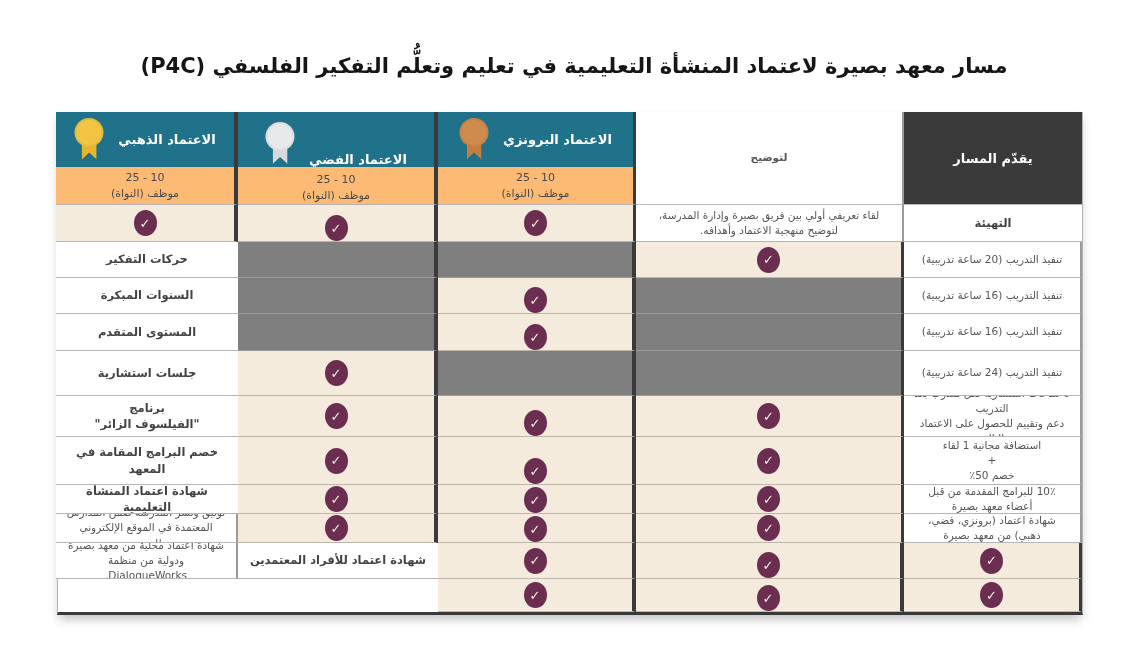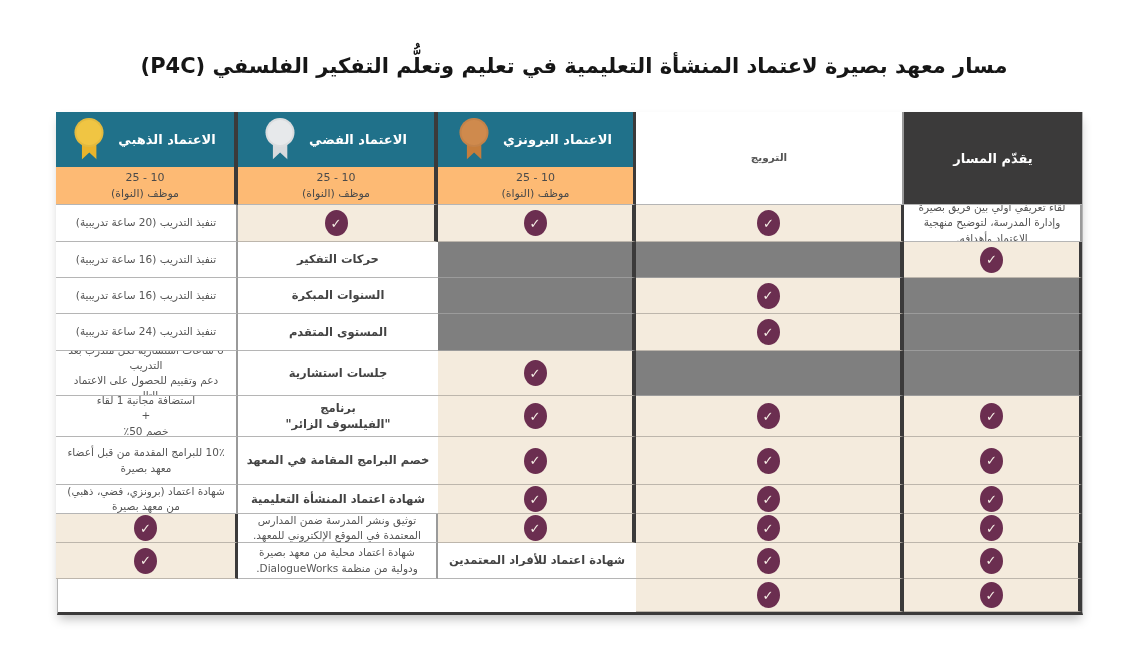--- a/index.html
+++ b/index.html
@@ -32,21 +32,21 @@
     border-bottom:3px solid var(--dark);
     box-shadow:0 6px 10px -2px rgba(0,0,0,.25);
   }
   .cell{
     display:flex;align-items:center;justify-content:center;
     text-align:center;overflow:hidden;
   }
   
   .c-detail{border-right:2px solid #9a9a9a;}
   .c-bronze{border-right:3px solid var(--dark);}
-  .c-silver{border-right:4px solid var(--dark);}
+  .c-silver{border-right:4px solid var(--dark);align-items:flex-end;}
   .c-gold{border-right:4px solid var(--dark);}
   
   .h-dark{
     background:var(--dark);color:#ffffff;
     font-size:13px;font-weight:bold;
     grid-row:1 / 3;
     border-bottom:1px solid #b5b5b5;
   }
   .h-path{grid-column:1;}
   .h-detail-cell{grid-column:2;}
@@ -104,21 +104,21 @@
 </style>
 </head>
 <body>
 
 <div class="page">
   <h1 class="title">مسار معهد بصيرة لاعتماد المنشأة التعليمية في تعليم وتعلُّم التفكير الفلسفي (P4C)</h1>
 
   <div class="grid" id="grid">
 
     <div class="cell h-dark h-path">يقدّم المسار</div>
-    <div class="cell h-dark h-detail-cell c-detail" style="padding:0;">الترويج</div>
+    <div class="cell h-dark h-detail-cell c-detail" style="padding:0;">لتوضيح</div>
 
     <div class="cell h-tier c-bronze">
       <span>الاعتماد البرونزي</span>
       <span class="medal" style="--disc: #cf8a4d; --ribbon: #c57d3c;">
           <span class="ribbon"></span>
           <span class="disc"></span>
         </span>
     </div>
     <div class="cell h-tier c-silver">
       <span>الاعتماد الفضي</span>
@@ -135,20 +135,21 @@
         </span>
     </div>
 
     <div class="cell h-sub c-bronze">10 - 25
 موظف (النواة)</div>
     <div class="cell h-sub c-silver">10 - 25
 موظف (النواة)</div>
     <div class="cell h-sub c-gold">10 - 25
 موظف (النواة)</div>
 
+  <div class="cell c-path">التهيئة</div>
       <div class="cell c-detail">لقاء تعريفي أولي بين فريق بصيرة وإدارة المدرسة، لتوضيح منهجية الاعتماد وأهدافه.</div>
       <div class="cell c-bronze check">
         <span class="tick"></span>
       </div>
       <div class="cell c-silver check">
         <span class="tick"></span>
       </div>
       <div class="cell c-gold check">
         <span class="tick"></span>
       </div>

